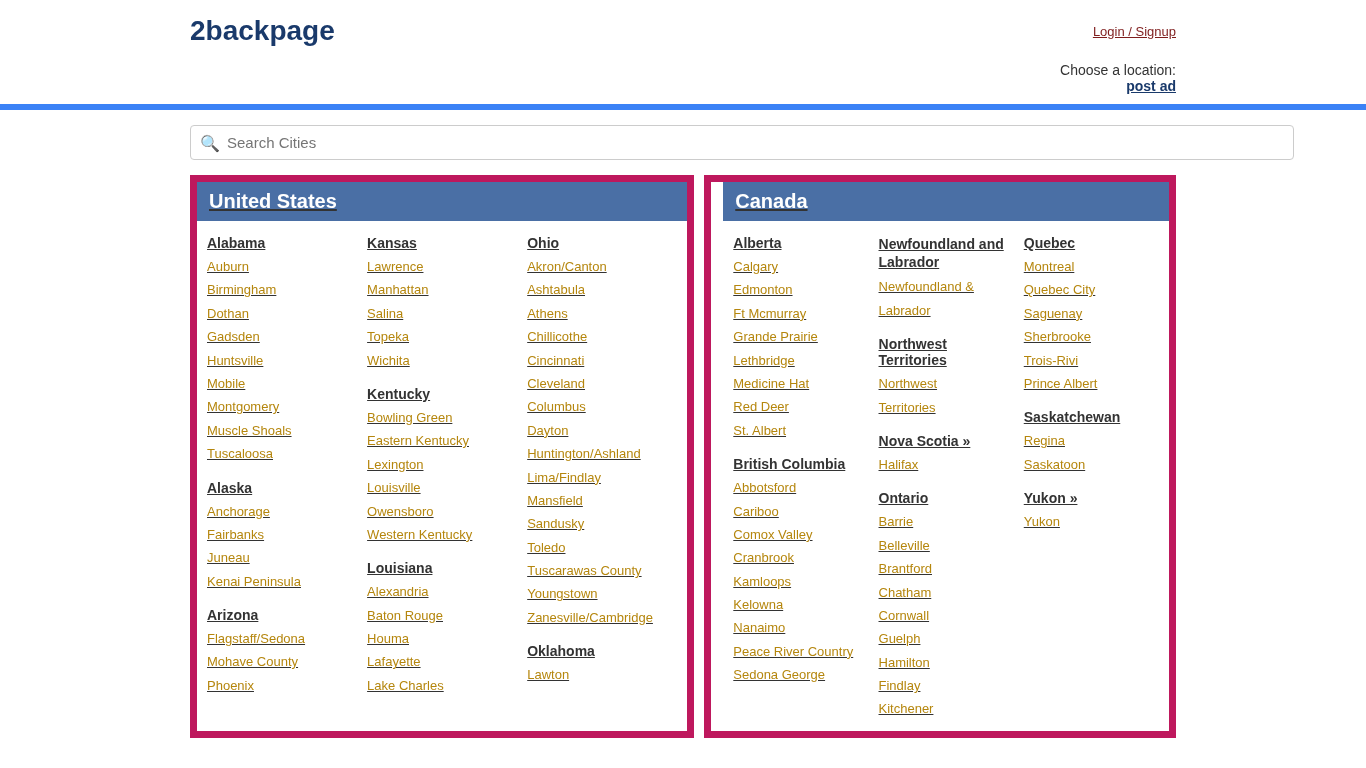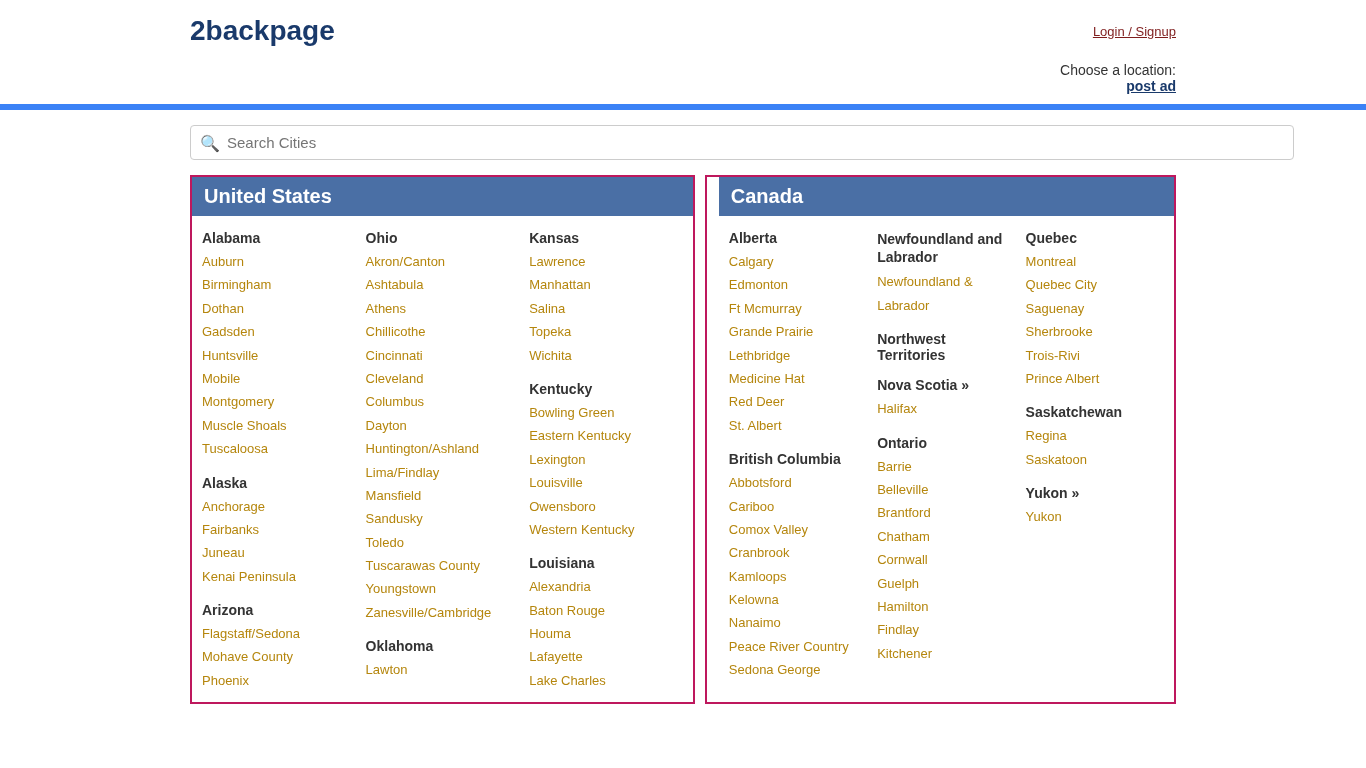--- a/index.html
+++ b/index.html
@@ -13,21 +13,21 @@
     #choose-location { font-size: 14px; color: #333; }
     #post-ad { font-size: 14px; font-weight: bold; color: #1a3a6b; text-decoration: underline; cursor: pointer; }
     
     #search-container { padding: 15px 190px; }
     .search-wrapper { position: relative; }
     .search-wrapper input { width: 1104px; border: 1px solid #ccc; border-radius: 4px; padding: 8px 12px 8px 36px; font-size: 15px; color: #999; }
     .search-icon { position: absolute; left: 10px; top: 50%; transform: translateY(-50%); color: #999; font-size: 16px; }
     
     #main { padding: 0 190px; display: flex; gap: 10px; }
     
-    .country-section { flex: 1; border: 2px solid #be185d; }
+    .country-section { flex: 1; border: 7px solid #be185d; text-decoration: underline; }
     .country-header { background: #4a6fa5; color: white; font-size: 20px; font-weight: bold; padding: 8px 12px; }
     .country-content { display: flex; padding: 10px; gap: 10px; }
     
     .state-column { flex: 1; min-width: 0; }
     .state-name { font-weight: bold; font-size: 14px; color: #333; margin-top: 14px; margin-bottom: 4px; }
     .state-name:first-child { margin-top: 4px; }
     .city-link { display: block; color: #b5860d; text-decoration: none; font-size: 13px; line-height: 1.8; }
   </style>
 </head>
 <body>
@@ -70,20 +70,44 @@
         <div class="state-name">Alaska</div>
         <a class="city-link">Anchorage</a>
         <a class="city-link">Fairbanks</a>
         <a class="city-link">Juneau</a>
         <a class="city-link">Kenai Peninsula</a>
 
         <div class="state-name">Arizona</div>
         <a class="city-link">Flagstaff/Sedona</a>
         <a class="city-link">Mohave County</a>
         <a class="city-link">Phoenix</a>
+      </div>
+
+      <div class="state-column">
+        <div class="state-name">Kansas</div>
+        <a class="city-link">Lawrence</a>
+        <a class="city-link">Manhattan</a>
+        <a class="city-link">Salina</a>
+        <a class="city-link">Topeka</a>
+        <a class="city-link">Wichita</a>
+
+        <div class="state-name">Kentucky</div>
+        <a class="city-link">Bowling Green</a>
+        <a class="city-link">Eastern Kentucky</a>
+        <a class="city-link">Lexington</a>
+        <a class="city-link">Louisville</a>
+        <a class="city-link">Owensboro</a>
+        <a class="city-link">Western Kentucky</a>
+
+        <div class="state-name">Louisiana</div>
+        <a class="city-link">Alexandria</a>
+        <a class="city-link">Baton Rouge</a>
+        <a class="city-link">Houma</a>
+        <a class="city-link">Lafayette</a>
+        <a class="city-link">Lake Charles</a>
       </div>
 
       <div class="state-column">
         <div class="state-name">Ohio</div>
         <a class="city-link">Akron/Canton</a>
         <a class="city-link">Ashtabula</a>
         <a class="city-link">Athens</a>
         <a class="city-link">Chillicothe</a>
         <a class="city-link">Cincinnati</a>
         <a class="city-link">Cleveland</a>
@@ -94,44 +118,20 @@
         <a class="city-link">Mansfield</a>
         <a class="city-link">Sandusky</a>
         <a class="city-link">Toledo</a>
         <a class="city-link">Tuscarawas County</a>
         <a class="city-link">Youngstown</a>
         <a class="city-link">Zanesville/Cambridge</a>
 
         <div class="state-name">Oklahoma</div>
         <a class="city-link">Lawton</a>
       </div>
-
-      <div class="state-column">
-        <div class="state-name">Kansas</div>
-        <a class="city-link">Lawrence</a>
-        <a class="city-link">Manhattan</a>
-        <a class="city-link">Salina</a>
-        <a class="city-link">Topeka</a>
-        <a class="city-link">Wichita</a>
-
-        <div class="state-name">Kentucky</div>
-        <a class="city-link">Bowling Green</a>
-        <a class="city-link">Eastern Kentucky</a>
-        <a class="city-link">Lexington</a>
-        <a class="city-link">Louisville</a>
-        <a class="city-link">Owensboro</a>
-        <a class="city-link">Western Kentucky</a>
-
-        <div class="state-name">Louisiana</div>
-        <a class="city-link">Alexandria</a>
-        <a class="city-link">Baton Rouge</a>
-        <a class="city-link">Houma</a>
-        <a class="city-link">Lafayette</a>
-        <a class="city-link">Lake Charles</a>
-      </div>
     </div>
   </div>
 
   <div class="country-section" style="flex: 1; padding-left: 12px;">
     <div class="country-header">Canada</div>
     <div class="country-content">
 
       <div class="state-column">
         <div class="state-name">Alberta</div>
         <a class="city-link">Calgary</a>
@@ -153,20 +153,21 @@
         <a class="city-link">Nanaimo</a>
         <a class="city-link">Peace River Country</a>
         <a class="city-link">Sedona George</a>
       </div>
 
       <div class="state-column">
         <div class="state-name" style="line-height:1.3;">Newfoundland and<br>Labrador</div>
         <a class="city-link">Newfoundland &amp;<br>Labrador</a>
 
         <div class="state-name">Northwest Territories</div>
+        <a class="city-link">Northwest<br>Territories</a>
 
         <div class="state-name">Nova Scotia »</div>
         <a class="city-link">Halifax</a>
 
         <div class="state-name">Ontario</div>
         <a class="city-link">Barrie</a>
         <a class="city-link">Belleville</a>
         <a class="city-link">Brantford</a>
         <a class="city-link">Chatham</a>
         <a class="city-link">Cornwall</a>

